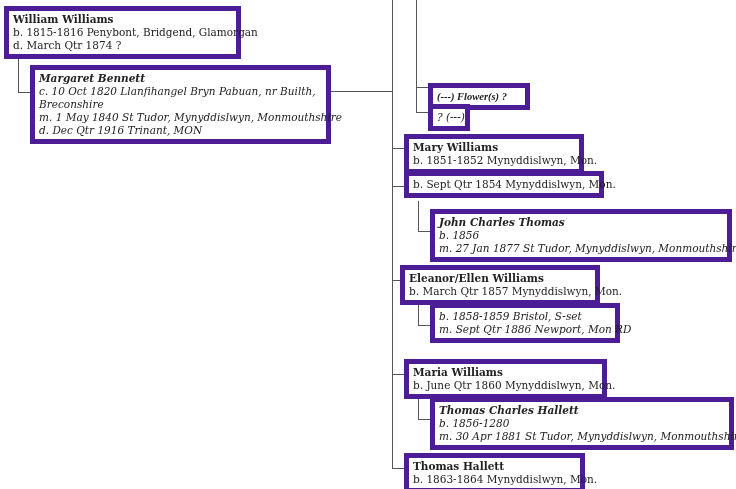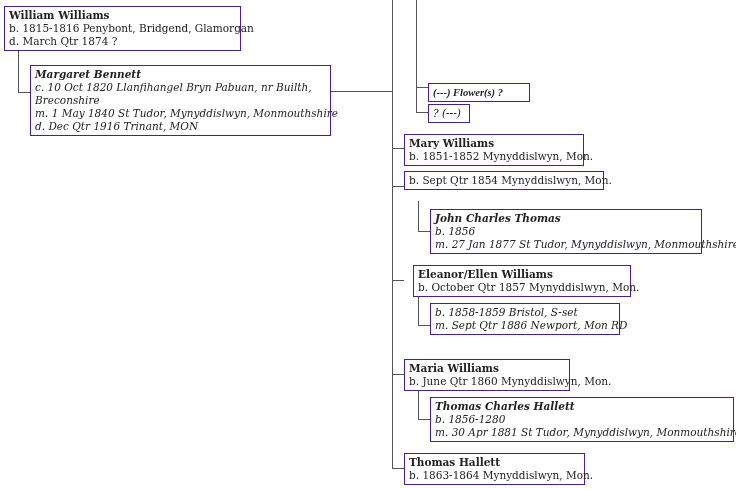--- a/index.html
+++ b/index.html
@@ -1,18 +1,18 @@
 <!DOCTYPE html>
 <html><head>
 <meta charset="utf-8">
 <style>
   html, body { margin:0; padding:0; background:#ffffff; }
   body { width:736px; height:489px; position:relative; overflow:hidden;
          font-family:"DejaVu Serif", "Liberation Serif", serif; color:#222; }
-  .box { position:absolute; border:1px solid #4c1d95; background:#fff;
+  .box { position:absolute; border:5px solid #4c1d95; background:#fff;
          padding:2px 4px 2px 4px; font-size:10.5px; line-height:13px; white-space:nowrap; box-sizing:border-box; }
   .box .name { font-weight:bold; }
   .box.spouse { font-style:italic; }
   .line { position:absolute; background:#555; }
   .v { width:1px; }
   .h { height:1px; }
 </style>
 </head>
 <body>
 
@@ -57,36 +57,36 @@
 </div>
 
 <div class="box" style="left:404px;top:134px;width:180px;">
   <div class="name">Mary Williams</div>
   <div>b. 1851-1852 Mynyddislwyn, Mon.</div>
 </div>
 
 <div class="box" style="left:404px;top:171px;width:200px;">
   <div>b. Sept Qtr 1854 Mynyddislwyn, Mon.</div>
 </div>
-<div class="box spouse" style="left:430px;top:209px;width:272px;">
+<div class="box spouse" style="left:430px;top:209px;width:302px;">
   <div class="name">John Charles Thomas</div>
   <div>b. 1856</div>
   <div>m. 27 Jan 1877 St Tudor, Mynyddislwyn, Monmouthshire</div>
 </div>
 
-<div class="box" style="left:413px;top:265px;width:218px;">
+<div class="box" style="left:400px;top:265px;width:200px;">
   <div class="name">Eleanor/Ellen Williams</div>
-  <div>b. October Qtr 1857 Mynyddislwyn, Mon.</div>
+  <div>b. March Qtr 1857 Mynyddislwyn, Mon.</div>
 </div>
 <div class="box spouse" style="left:430px;top:303px;width:190px;">
   <div>b. 1858-1859 Bristol, S-set</div>
   <div>m. Sept Qtr 1886 Newport, Mon RD</div>
 </div>
 
-<div class="box" style="left:404px;top:359px;width:166px;">
+<div class="box" style="left:404px;top:359px;width:203px;">
   <div class="name">Maria Williams</div>
   <div>b. June Qtr 1860 Mynyddislwyn, Mon.</div>
 </div>
 <div class="box spouse" style="left:430px;top:397px;width:304px;">
   <div class="name">Thomas Charles Hallett</div>
   <div>b. 1856-1280</div>
   <div>m. 30 Apr 1881 St Tudor, Mynyddislwyn, Monmouthshire</div>
 </div>
 
 <div class="box" style="left:404px;top:453px;width:181px;">

